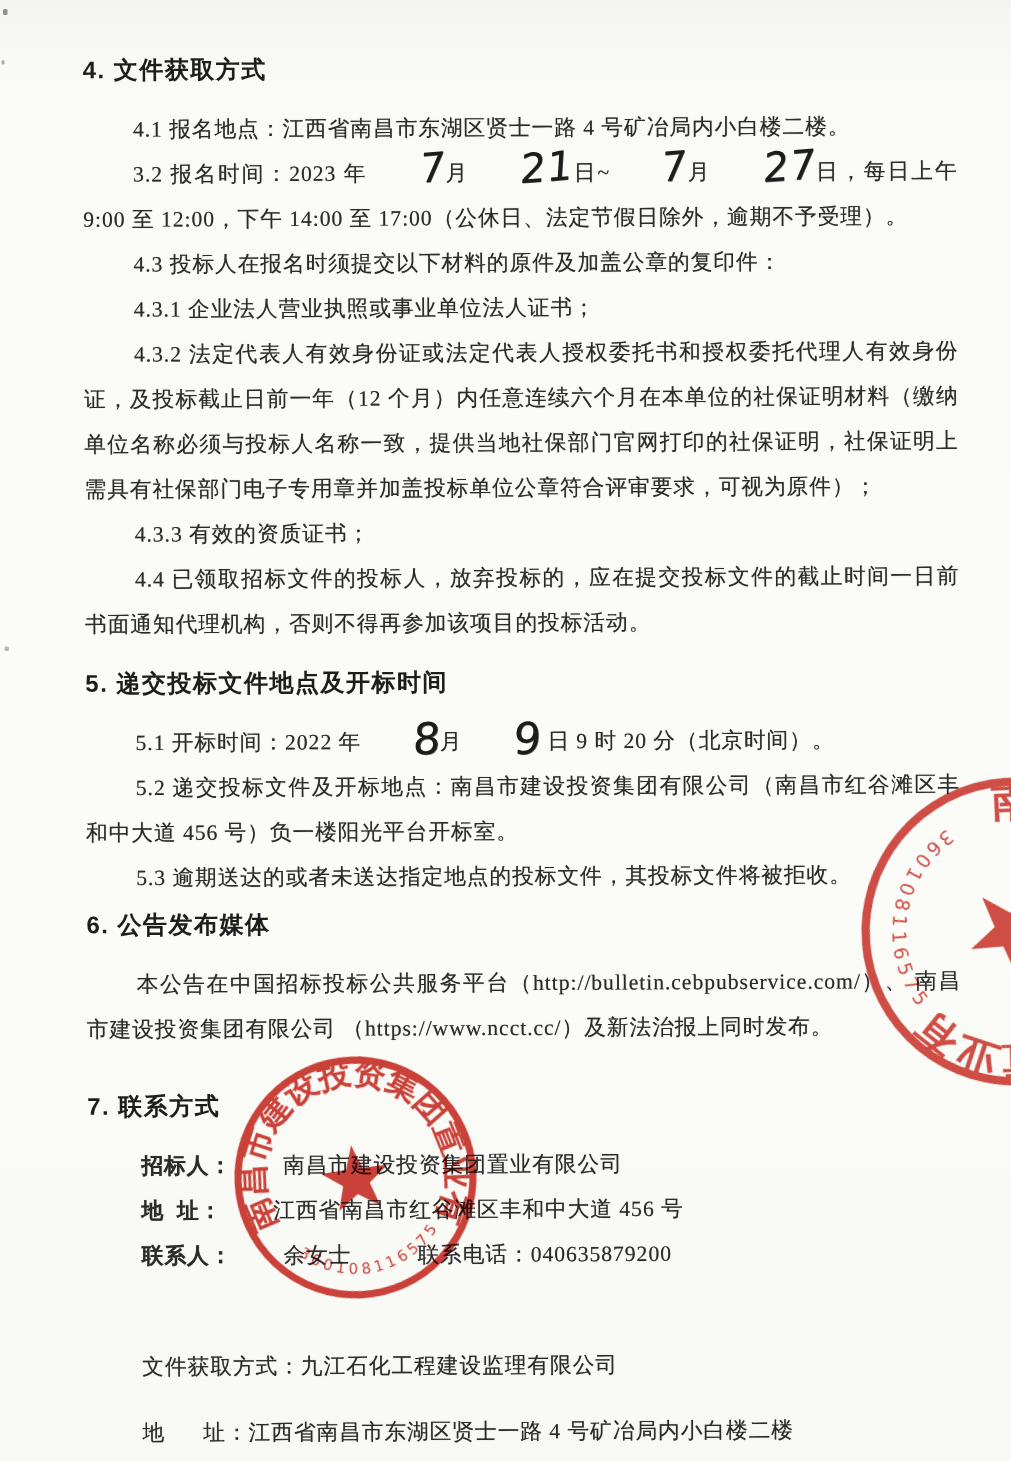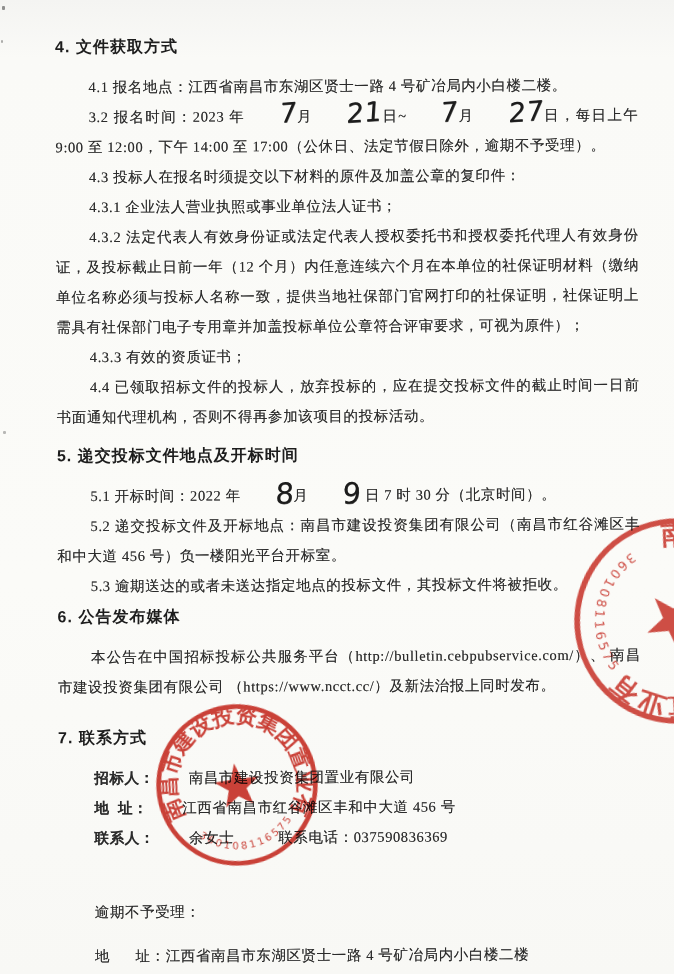--- a/index.html
+++ b/index.html
@@ -78,21 +78,21 @@
 
   <p class="para">4.3 投标人在报名时须提交以下材料的原件及加盖公章的复印件：</p>
   <p class="para">4.3.1 企业法人营业执照或事业单位法人证书；</p>
   <p class="para">4.3.2 法定代表人有效身份证或法定代表人授权委托书和授权委托代理人有效身份证，及投标截止日前一年（12 个月）内任意连续六个月在本单位的社保证明材料（缴纳单位名称必须与投标人名称一致，提供当地社保部门官网打印的社保证明，社保证明上需具有社保部门电子专用章并加盖投标单位公章符合评审要求，可视为原件）；</p>
   <p class="para">4.3.3 有效的资质证书；</p>
   <p class="para">4.4 已领取招标文件的投标人，放弃投标的，应在提交投标文件的截止时间一日前书面通知代理机构，否则不得再参加该项目的投标活动。</p>
 
   <div class="gap-m"></div>
   <h2 class="sec">5. 递交投标文件地点及开标时间</h2>
 
-  <p class="para"><span>5.1 开标时间：2022 年</span><span class="hw tall">8</span><span>月</span><span class="hw tall">9</span><span> 日 7 时 30 分（北京时间）。</span></p>
+  <p class="para"><span>5.1 开标时间：2022 年</span><span class="hw tall">8</span><span>月</span><span class="hw tall">9</span><span> 日 9 时 20 分（北京时间）。</span></p>
 
   <p class="para">5.2 递交投标文件及开标地点：南昌市建设投资集团有限公司（南昌市红谷滩区丰和中大道 456 号）负一楼阳光平台开标室。</p>
   <p class="para">5.3 逾期送达的或者未送达指定地点的投标文件，其投标文件将被拒收。</p>
 
   <div class="gap-s"></div>
   <h2 class="sec">6. 公告发布媒体</h2>
   <p class="para">本公告在中国招标投标公共服务平台（http://bulletin.cebpubservice.com/）、 南昌市建设投资集团有限公司 （https://www.ncct.cc/）及新法治报上同时发布。</p>
 
   <div class="gap-l"></div>
   <h2 class="sec">7. 联系方式</h2>
@@ -102,27 +102,28 @@
     <span class="val">南昌市建设投资集团置业有限公司</span>
   </div>
   <div class="contact-row">
     <span class="lbl">地  址：</span>
     <span class="val">江西省南昌市红谷滩区丰和中大道 456 号</span>
   </div>
   <div class="contact-row">
     <span class="lbl">联系人：</span>
     <span class="val">余女士</span>
     <span class="val2">联系电话：</span>
-    <span>037590836369</span>
+    <span>040635879200</span>
   </div>
 
   <div style="height:44px;"></div>
 
   <div class="agency-row">
-    <span class="lbl">逾期不予受理：</span>
+    <span class="lbl">文件获取方式：</span>
+    <span class="val">九江石化工程建设监理有限公司</span>
   </div>
   <div class="agency-row">
     <span class="lbl">地      址：</span>
     <span class="val">江西省南昌市东湖区贤士一路 4 号矿冶局内小白楼二楼</span>
   </div>
 
 </div>
 
 <div class="seal" id="seal-main">
   <svg viewBox="0 0 200 200" width="174" height="174">

